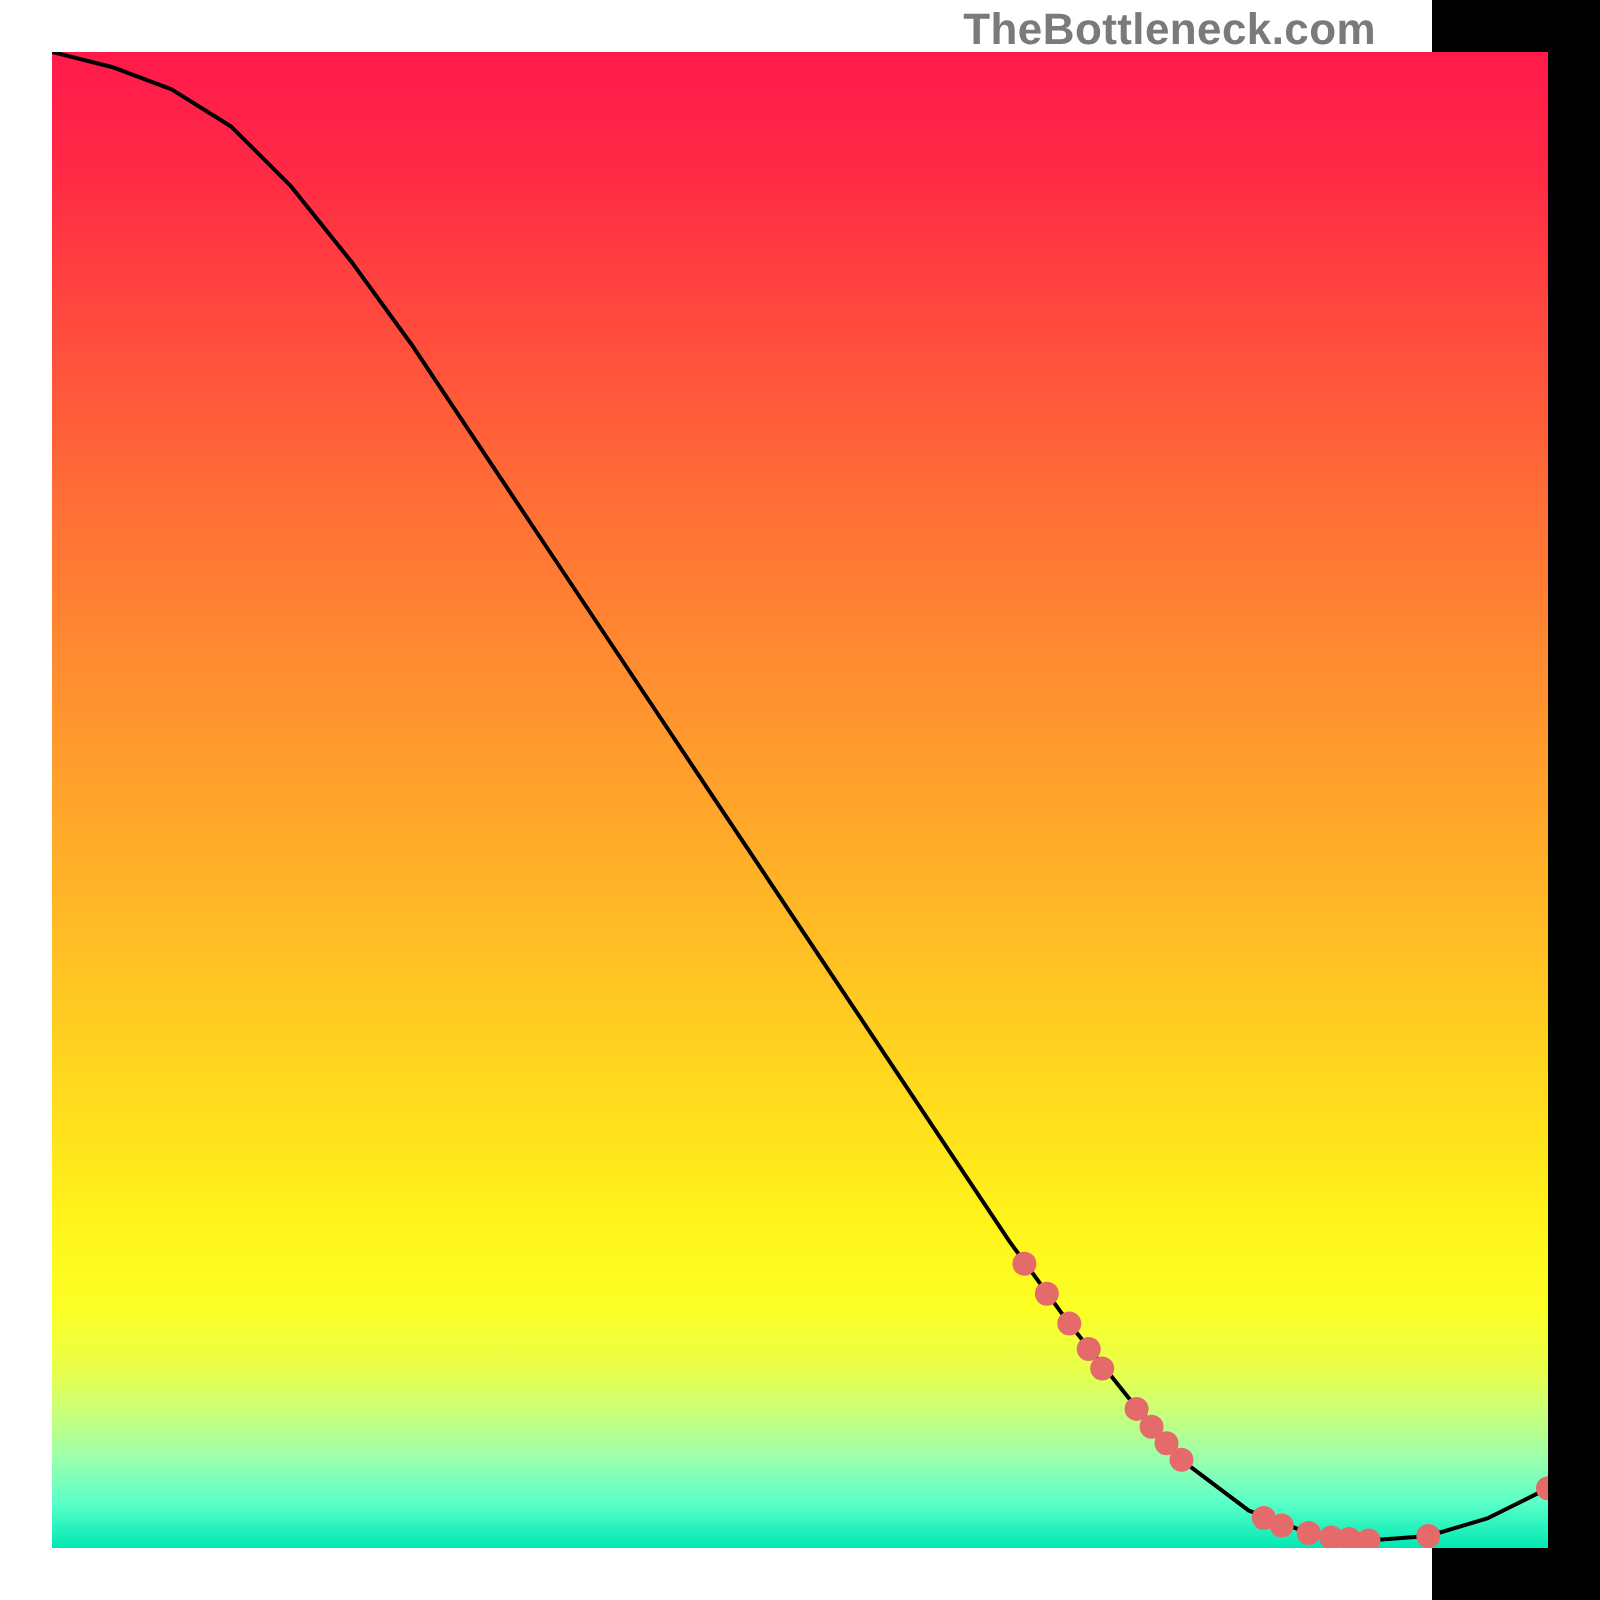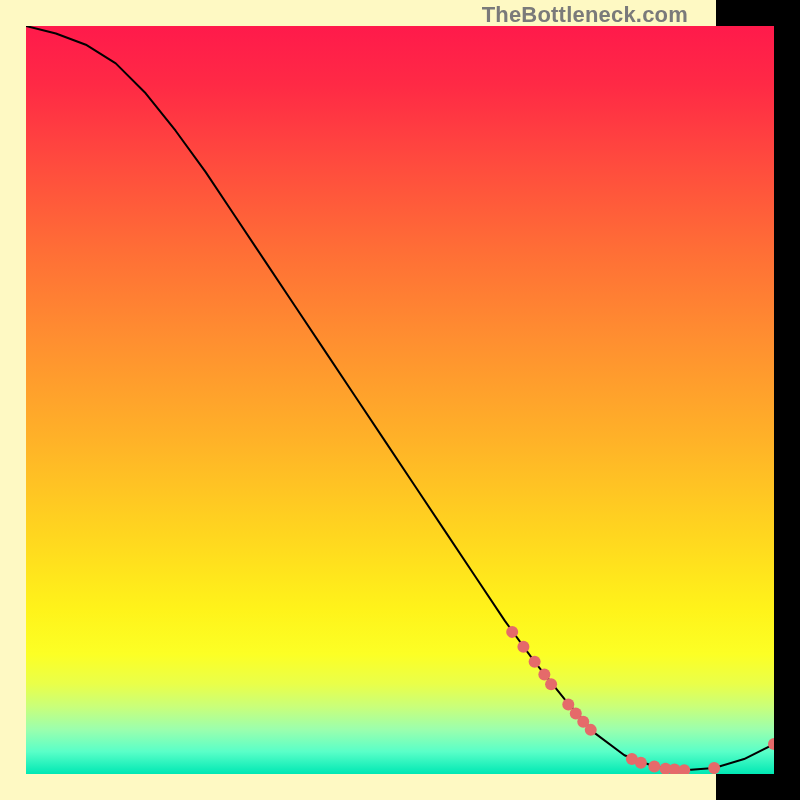--- a/index.html
+++ b/index.html
@@ -8,21 +8,21 @@
     width: 800px;
     height: 800px;
     background: #000;
     overflow: hidden;
     font-family: Arial, Helvetica, sans-serif;
   }
   .stage {
     position: relative;
     width: 716px;
     height: 800px;
-    background: #fef9c3;
+    background: #ffffff;
   }
   .plot {
     position: absolute;
     left: 26px;
     top: 26px;
     width: 748px;
     height: 748px;
     
     background: linear-gradient(to bottom,
       #ff1a4b 0%,

